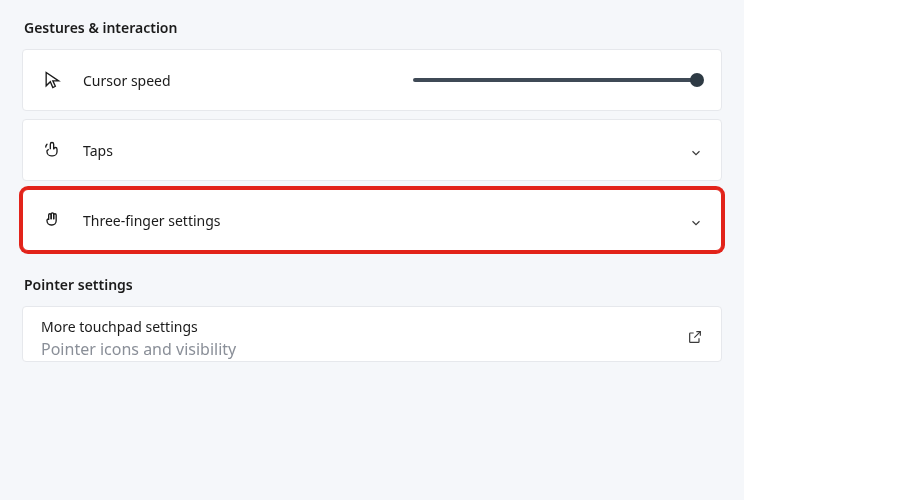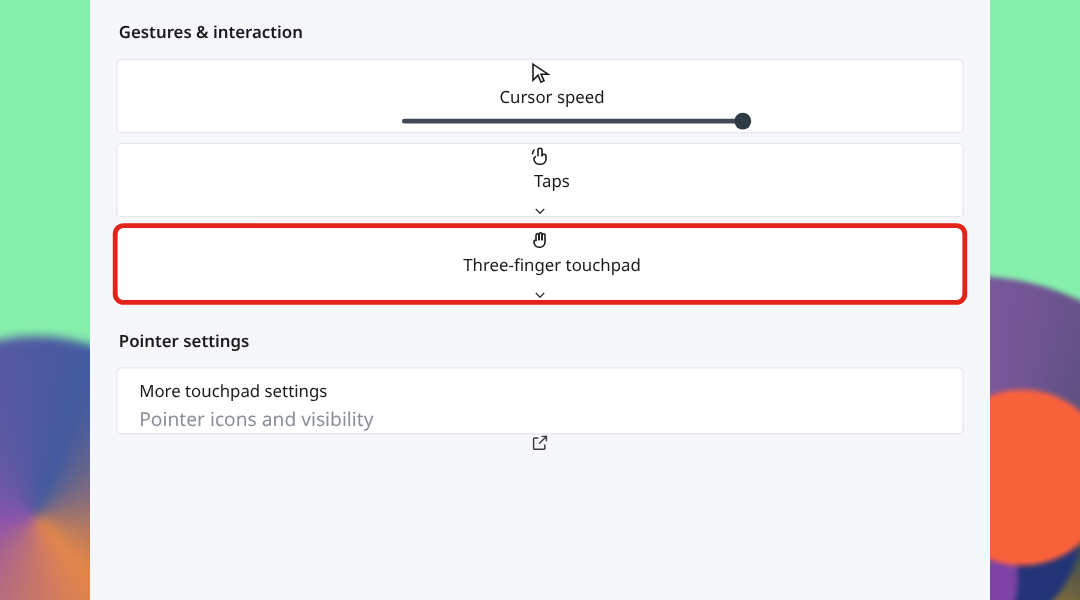--- a/index.html
+++ b/index.html
@@ -1,19 +1,19 @@
 <!DOCTYPE html>
 <html><head>
   <meta charset="utf-8">
   <style>
     * { box-sizing: border-box; margin: 0; padding: 0; }
     html, body { width: 900px; height: 500px; overflow: hidden; font-family: "Segoe UI", -apple-system, system-ui, sans-serif; }
     .desktop {
-      width: 900px; height: 500px;
-      background: #86efac;
+      width: 744px; height: 500px;
+      background: #a3a3a3;
       position: relative;
       display: flex; align-items: flex-start; justify-content: center;
     }
     .desktop-bg {
       position: absolute; inset: 0; overflow: hidden;
     }
     .swirl {
       position: absolute; right: -120px; bottom: -150px; width: 420px; height: 420px;
       background:
         radial-gradient(circle at 60% 40%, #ff5e3a 0 20%, transparent 21%),
@@ -43,21 +43,20 @@
     }
     .row {
       background: #fff;
       border: 1px solid #e6e8ec;
       border-radius: 4px;
       height: 62px;
       display: flex; align-items: center;
       padding: 0 18px;
       margin-bottom: 8px;
       position: relative;
-      flex-direction: column;
     }
     .row .icon { width: 22px; height: 22px; display: flex; align-items: center; justify-content: center; color: #1b1b1b; flex-shrink: 0; }
     .row .label { margin-left: 20px; font-size: 14px; color: #1b1b1b; flex-shrink: 0; }
     .row .spacer { flex: 1; }
     .chevron { width: 14px; height: 14px; color: #3a3a3a; flex-shrink: 0; }
     .slider-wrap { flex: 1; display: flex; justify-content: flex-end; align-items: center; padding-left: 60px; }
     .slider { position: relative; width: 290px; height: 20px; }
     .slider .track { position: absolute; left: 0; right: 0; top: 50%; height: 4px; background: #3f4a56; border-radius: 2px; transform: translateY(-50%); }
     .slider .thumb { position: absolute; top: 50%; width: 14px; height: 14px; background: #2e3a44; border-radius: 50%; transform: translate(-50%, -50%); }
     .highlight {
@@ -127,21 +126,21 @@
 
 
     <div class="row highlight">
       <span class="icon">
         <svg viewBox="0 0 24 24" width="20" height="20" fill="none" stroke="currentColor" stroke-width="1.6">
           <path d="M8 12 V6 a1.5 1.5 0 0 1 3 0 V11"></path>
           <path d="M11 11 V5 a1.5 1.5 0 0 1 3 0 V11"></path>
           <path d="M14 11 V6 a1.5 1.5 0 0 1 3 0 V13 a5 5 0 0 1 -5 5 h-1 a5 5 0 0 1 -5 -5 v-1 l1.5 -1.5"></path>
         </svg>
       </span>
-      <span class="label">Three-finger touchpad</span>
+      <span class="label">Three-finger settings</span>
       <div class="spacer"></div>
       <span class="chevron">
         <svg viewBox="0 0 24 24" width="14" height="14" fill="none" stroke="currentColor" stroke-width="2">
             <path d="M6 9l6 6 6-6"></path>
           </svg>
       </span>
     </div>
 
     <div class="related-heading">Pointer settings</div>
 

